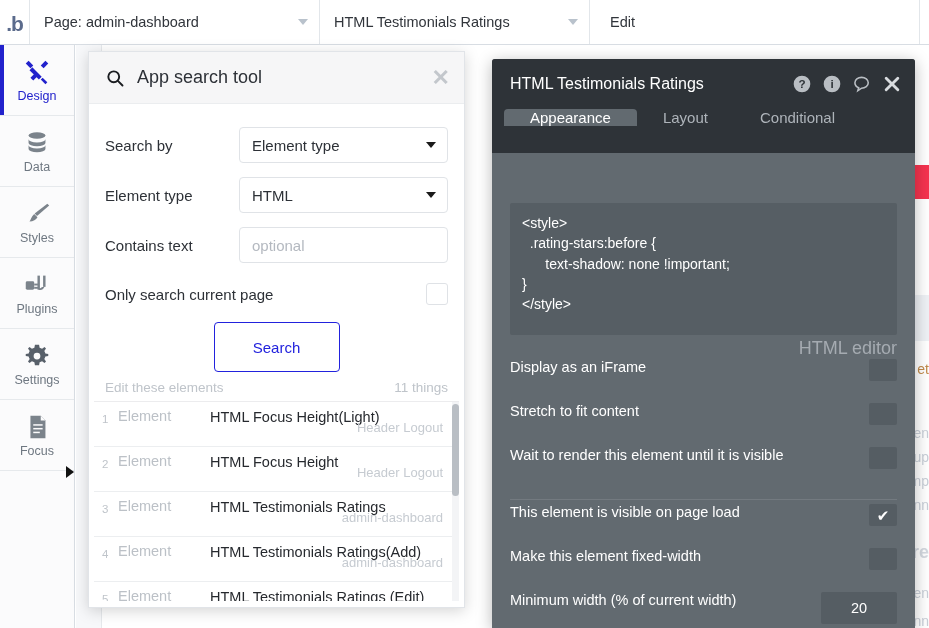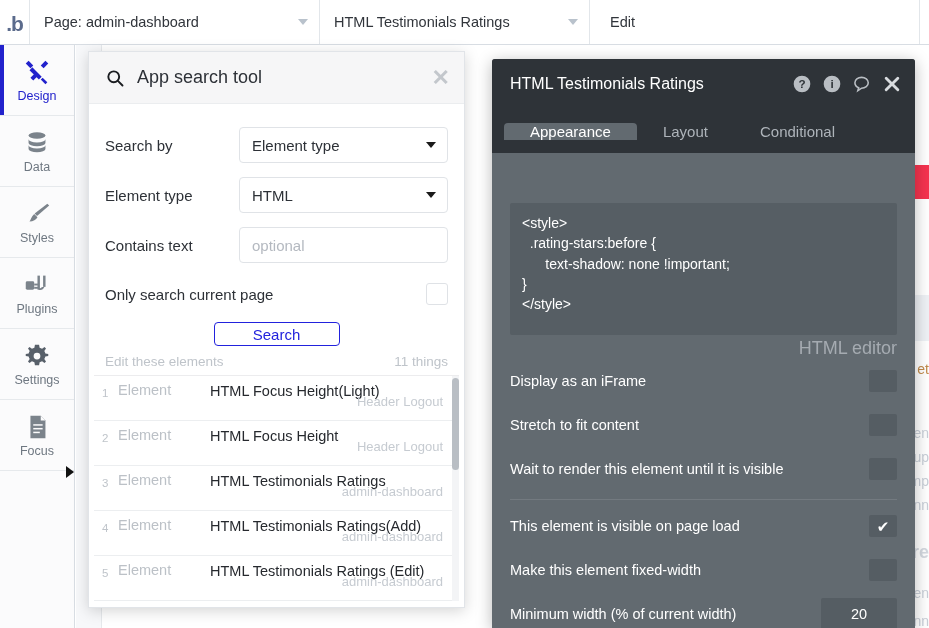--- a/index.html
+++ b/index.html
@@ -193,21 +193,21 @@
   .sd-checkrow .flabel { flex: 1; font-size: 15px; color: #2d3137; }
   .sd-checkbox {
     width: 22px; height: 22px; border: 1px solid #dfe2e6;
     border-radius: 3px; background: #fff; cursor: pointer;
   }
   .sd-btnwrap {
     display: flex; justify-content: center;
     padding: 4px 0 8px 0;
   }
   .sd-btn {
-    width: 126px; height: 24px;
+    width: 126px; height: 50px;
     border: 1px solid #2222dd; border-radius: 4px;
     background: #ffffff; color: #2222dd;
     font-size: 15px; font-family: "Liberation Sans", sans-serif;
     cursor: pointer;
   }
   .sd-meta {
     display: flex; justify-content: space-between; align-items: baseline;
     padding: 0 16px 6px 16px; flex: none;
   }
   .sd-meta span { font-size: 13.5px; color: #bfc4ca; }
@@ -270,21 +270,21 @@
   }
   .pd-title {
     flex: 1; color: #ffffff; font-size: 16px;
   }
   .pd-icons { display: flex; align-items: center; gap: 10px; }
   .pd-icon { width: 20px; height: 20px; cursor: pointer; display: block; }
   .pd-icon svg { width: 100%; height: 100%; display: block; }
 
   .pd-tabs {
     height: 44px; background: #2e3338;
-    display: flex; align-items: center; flex: none;
+    display: flex; align-items: flex-start; flex: none;
     padding-left: 12px;
   }
   .pd-tab {
     display: flex; align-items: center; justify-content: center;
     padding: 0 26px;
     font-size: 15px; color: #aeb4ba; cursor: pointer;
   }
   .pd-tab.active {
     background: #626a70; color: #ffffff;
     border-radius: 4px 4px 0 0;
@@ -303,21 +303,21 @@
     white-space: pre;
     overflow: hidden;
   }
   .code-caption {
     text-align: right;
     font-size: 18px; color: #a5abb1;
     padding-top: 3px;
   }
 
   .pd-row {
-    display: flex; align-items: center;
+    display: flex; align-items: flex-start;
     height: 44px;
   }
   .pd-row .plabel {
     flex: 1; font-size: 14.5px; color: #ffffff;
   }
   .pd-box {
     width: 28px; height: 22px;
     background: #555d63; border-radius: 2px;
     cursor: pointer; flex: none;
     display: flex; align-items: center; justify-content: center;

